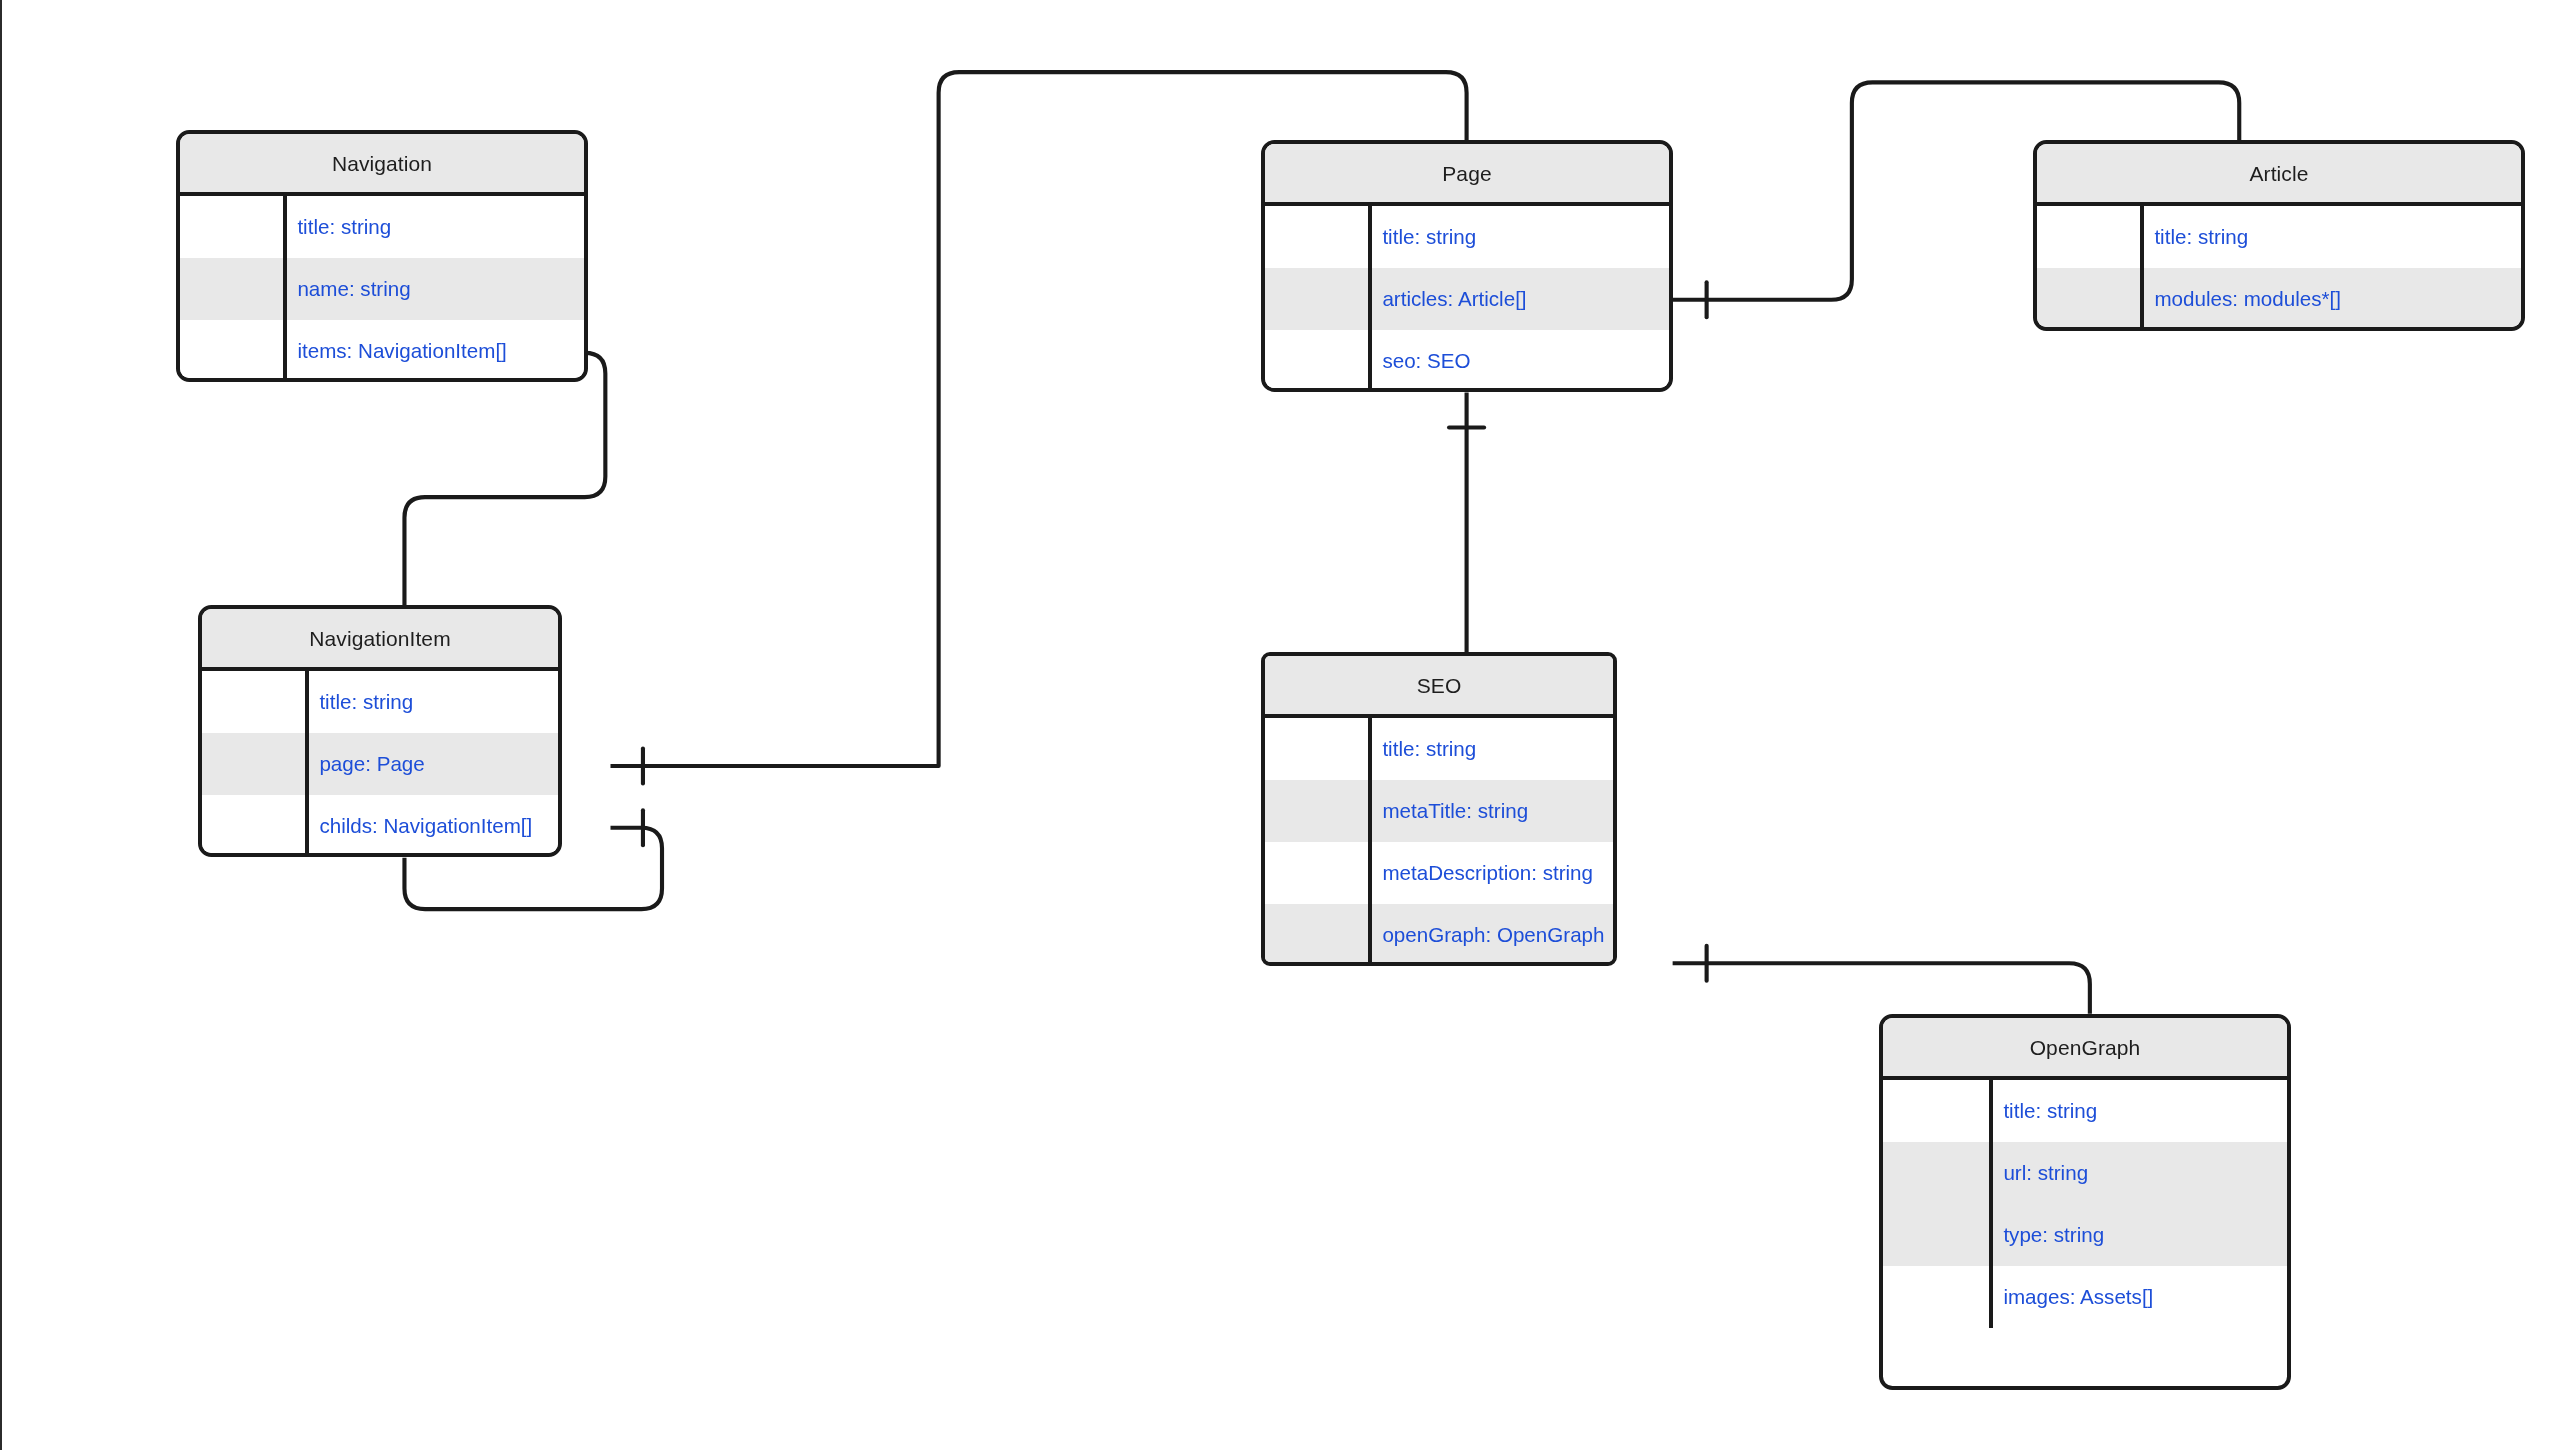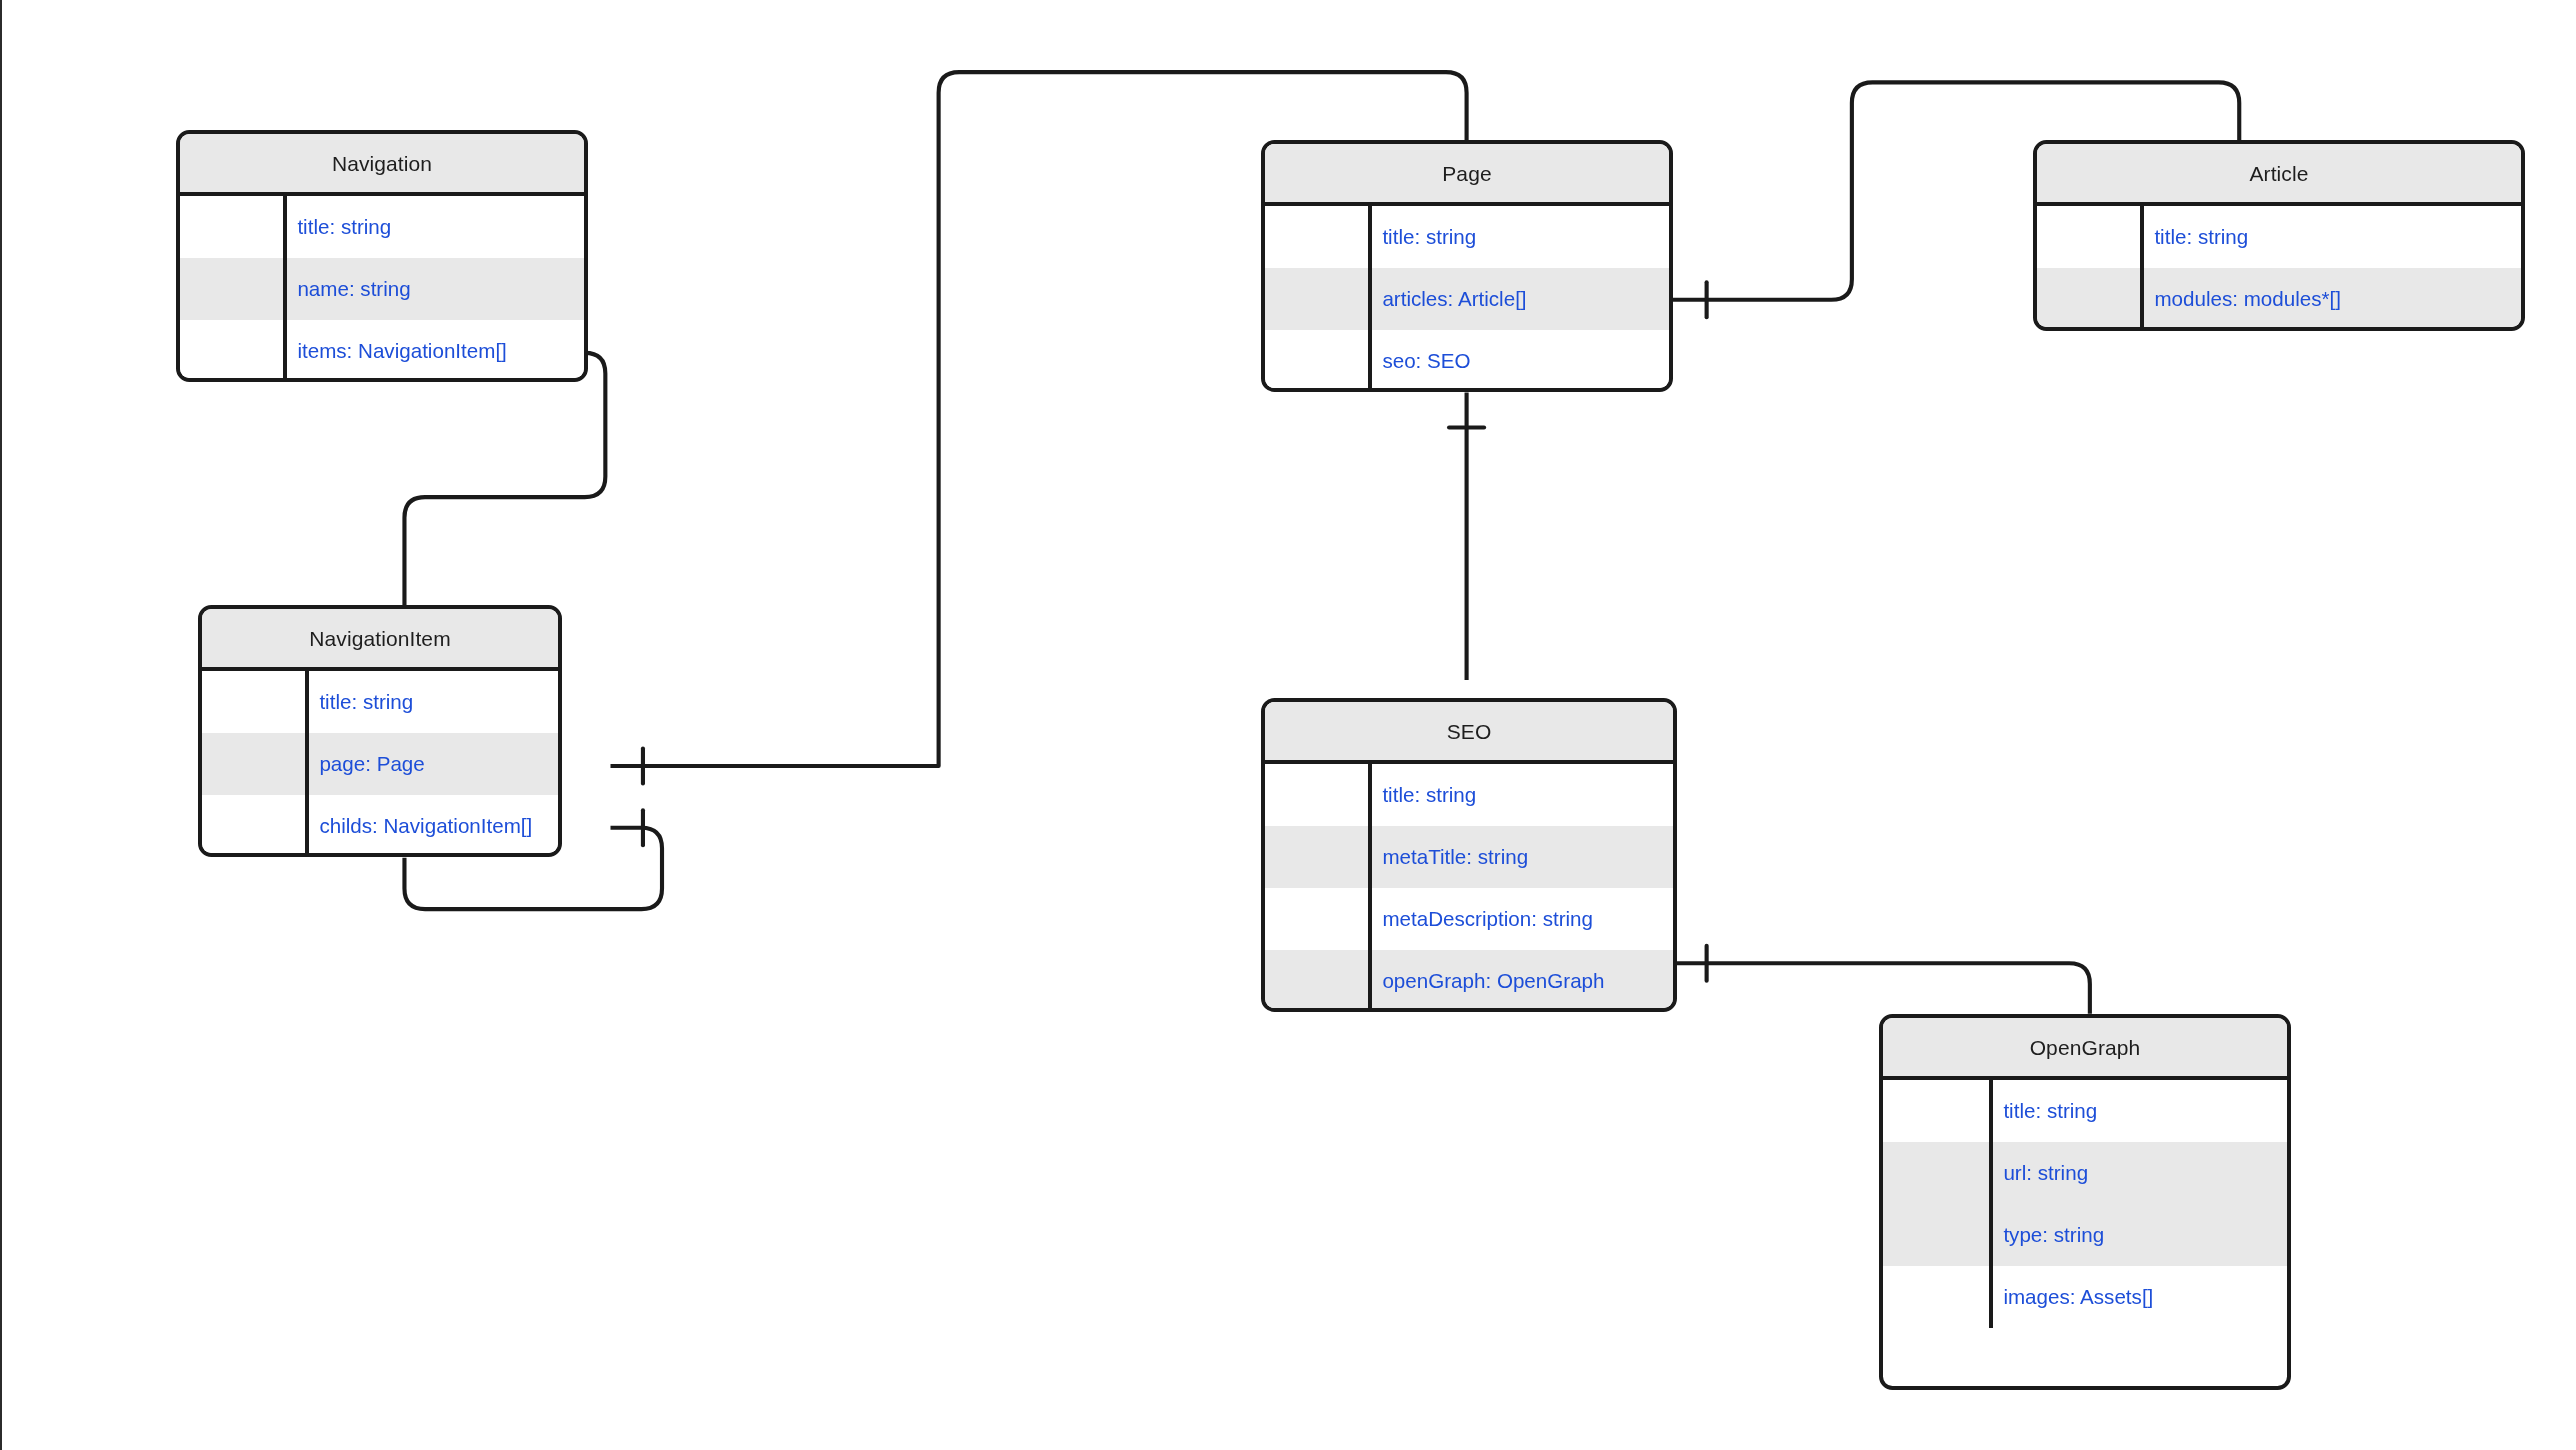--- a/index.html
+++ b/index.html
@@ -176,21 +176,21 @@
           <div class="attr-row">
             <div class="attr-key-cell" style="width: 103px;"></div>
             <span class="attr-name">title: string</span>
           </div>
           <div class="attr-row alt">
             <div class="attr-key-cell" style="width: 103px;"></div>
             <span class="attr-name">modules: modules*[]</span>
           </div>
         </div>
       </div>
-      <div class="entity" style="left: 1261px; top: 698px; width: 416px; height: 314px;">
+      <div class="entity" style="left: 1261px; top: 652px; width: 356px; height: 314px; border-radius: 9px;">
         <div class="entity-header">
           <span class="entity-title">SEO</span>
         </div>
         <div class="entity-body">
           <div class="key-divider" style="left: 103px;"></div>
           <div class="attr-row">
             <div class="attr-key-cell" style="width: 103px;"></div>
             <span class="attr-name">title: string</span>
           </div>
           <div class="attr-row alt">

